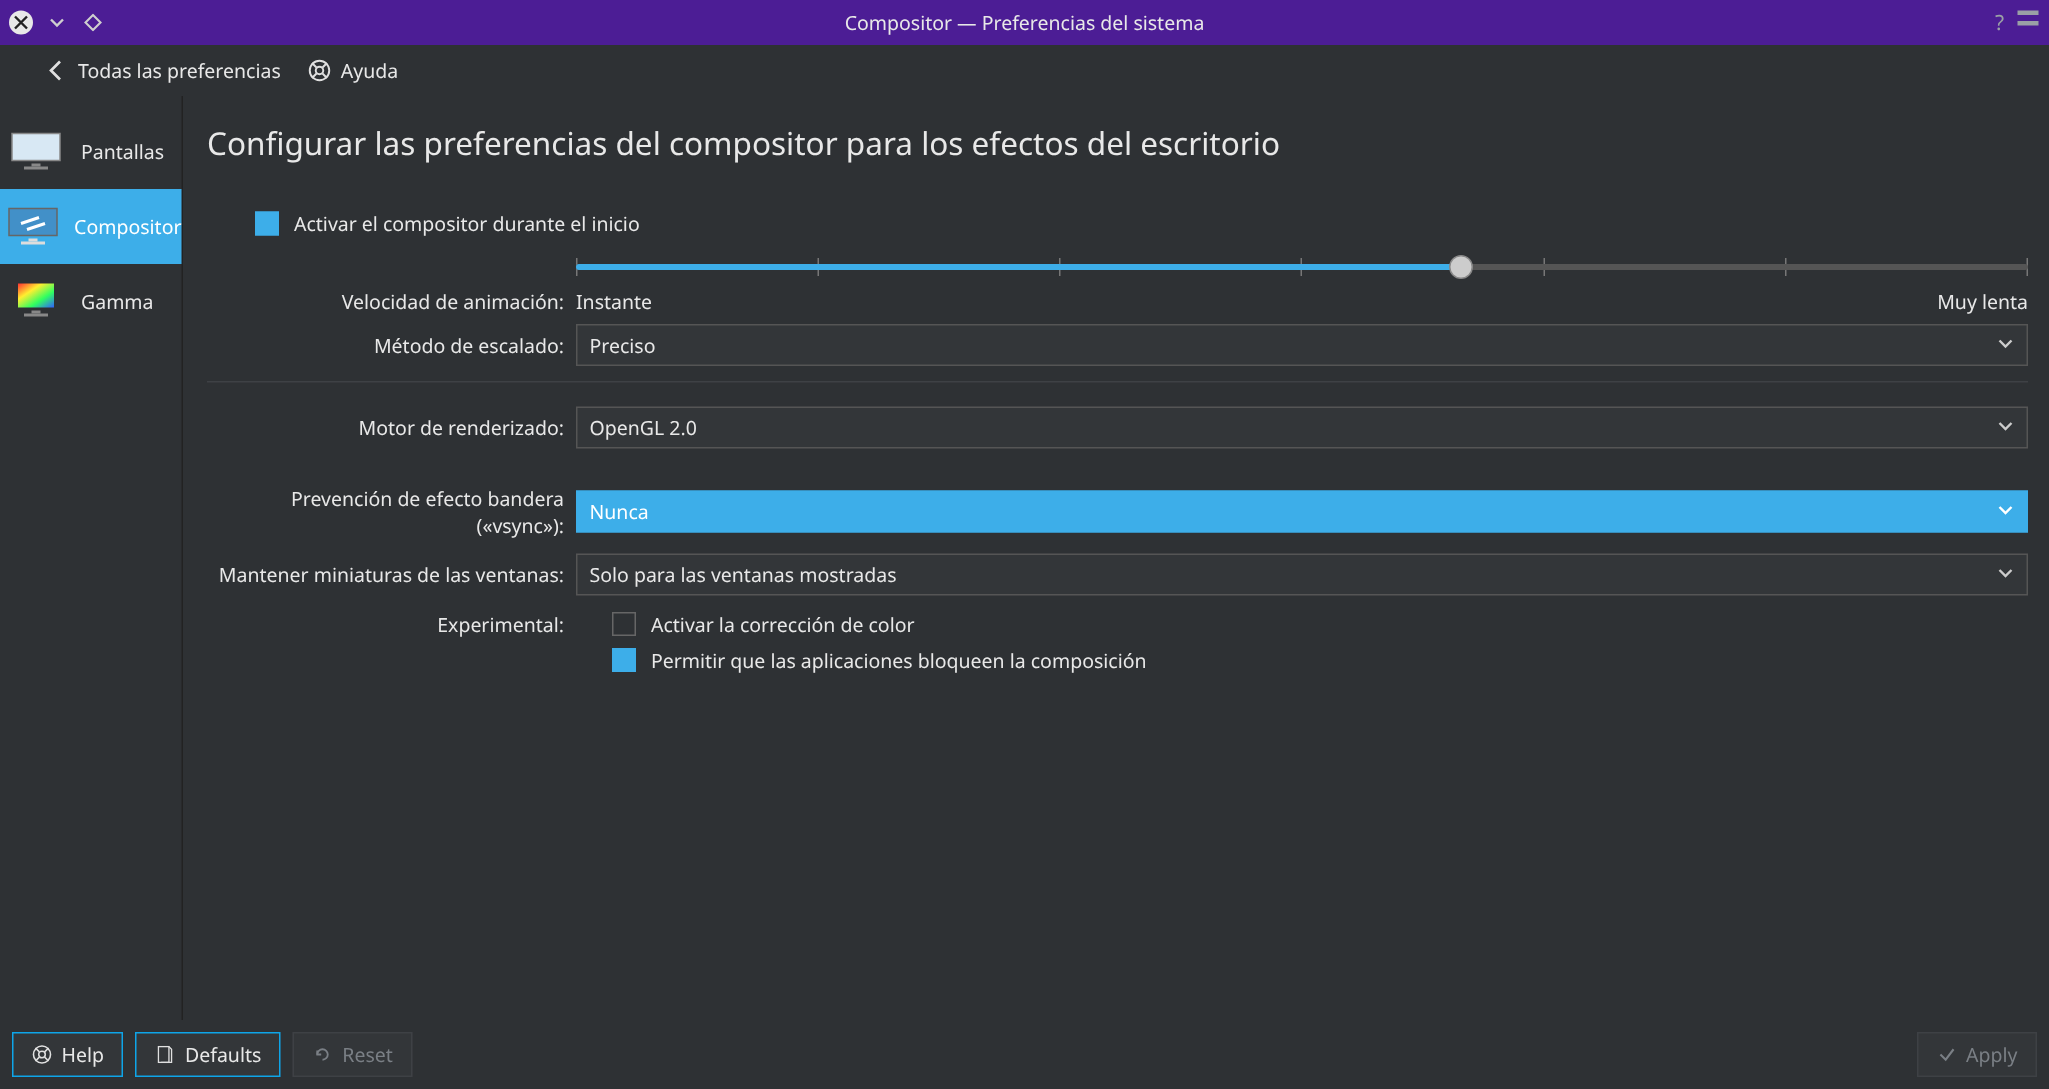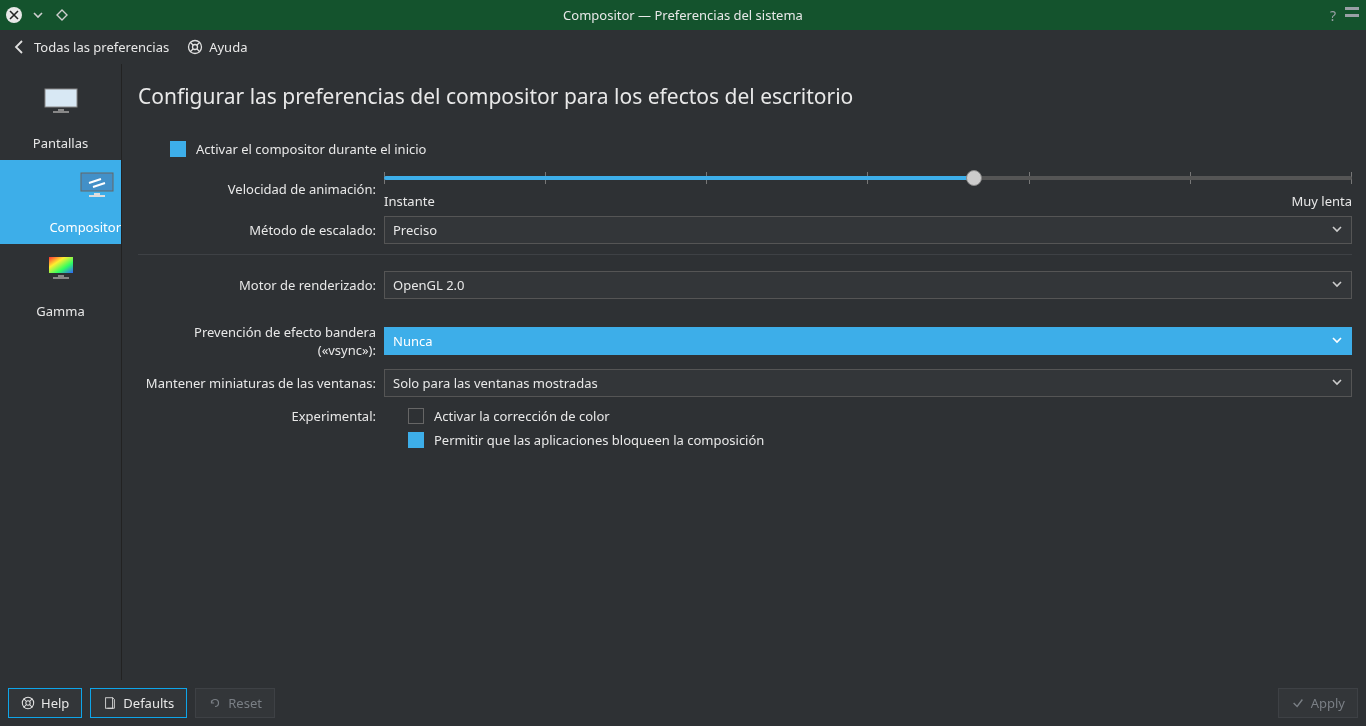--- a/index.html
+++ b/index.html
@@ -1,48 +1,48 @@
 <!DOCTYPE html>
 <html><head>
 <meta charset="utf-8">
 <style>
 * { box-sizing: border-box; margin: 0; padding: 0; font-family: "Noto Sans", "Segoe UI", sans-serif; }
 html, body { width: 1366px; height: 726px; background: #2e3134; color: #e8e8e8; font-size: 13px; overflow: hidden; }
 
 
-.titlebar { height: 30px; display: flex; align-items: center; padding: 0 6px; background: #14532d; position: relative; }
+.titlebar { height: 30px; display: flex; align-items: center; padding: 0 6px; background: #4c1d95; position: relative; }
 .titlebar .wincontrols { display: flex; gap: 8px; align-items: center; }
 .titlebar .wincontrols span { width: 16px; height: 16px; display: flex; align-items: center; justify-content: center; cursor: pointer; color: #cfcfcf; }
 .titlebar .title { position: absolute; left: 0; right: 0; text-align: center; pointer-events: none; font-size: 13px; color: #e8e8e8; }
 .titlebar .rightctrls { margin-left: auto; display: flex; gap: 8px; align-items: center; color: #9aa0a6; }
 .titlebar .rightctrls span { cursor: pointer; }
 
 .close-btn { width:16px;height:16px;border-radius:50%;background:#e8e8e8;display:flex;align-items:center;justify-content:center;color:#222; }
 .close-btn svg { width:10px;height:10px; }
 
 
-.toolbar { height: 34px; display: flex; gap: 18px; padding: 0 12px; background: #2e3134; }
+.toolbar { height: 34px; display: flex; gap: 18px; padding: 0 30px; background: #2e3134; }
 .toolbar .group { display: flex; align-items: center; gap: 6px; color: #e8e8e8; cursor: pointer; }
 .toolbar svg { width: 16px; height: 16px; }
 
 
 .body { display: flex; height: calc(100% - 30px - 34px - 46px); }
 
 
 .sidebar { width: 122px; background: #2e3134; border-right: 1px solid #222; padding-top: 12px; display:flex; flex-direction:column; align-items:stretch; }
-.sidebar-item { display:flex; flex-direction:column; align-items:center; gap:16px; padding: 8px 0 8px; cursor:pointer; color:#e8e8e8; font-size:13px; }
-.sidebar-item.active { background:#3daee9; color:#fff;align-items:flex-end; }
+.sidebar-item { display:flex; align-items:center; gap:6px; padding: 8px 0 8px; cursor:pointer; color:#e8e8e8; font-size:13px; }
+.sidebar-item.active { background:#3daee9; color:#fff; }
 .sidebar-item .icon-wrap { width:48px; height:34px; display:flex; align-items:center; justify-content:center; }
 
 
 .main { flex:1; padding: 18px 8px 0 16px; overflow:auto; }
 .main h1 { font-size:21px; font-weight:400; color:#e8e8e8; margin-bottom: 30px; }
 
 .form-row { display:flex; align-items:center; margin-bottom: 10px; }
-.form-row.tight { margin-bottom:6px; }
+.form-row.tight { margin-bottom:6px;align-items:flex-end; }
 .form-label { width: 246px; text-align:right; padding-right: 8px; color:#e8e8e8; font-size:13px; }
 .form-field { flex:1; padding-right: 6px; }
 
 .checkbox { display:flex; align-items:center; gap:10px; cursor:pointer;padding-left:24px; }
 .checkbox .box { width:16px; height:16px; border:1px solid #666; background:#2e3134; display:flex; align-items:center; justify-content:center; }
 .checkbox.checked .box { background:#3daee9; border-color:#3daee9; }
 .checkbox.checked .box::after { content:""; width:8px; height:8px; background:transparent; }
 
 .slider-wrap { position:relative; height:20px; }
 .slider-track { position:absolute; top:8px; left:0; right:0; height:4px; background:#555; border-radius:2px; }

